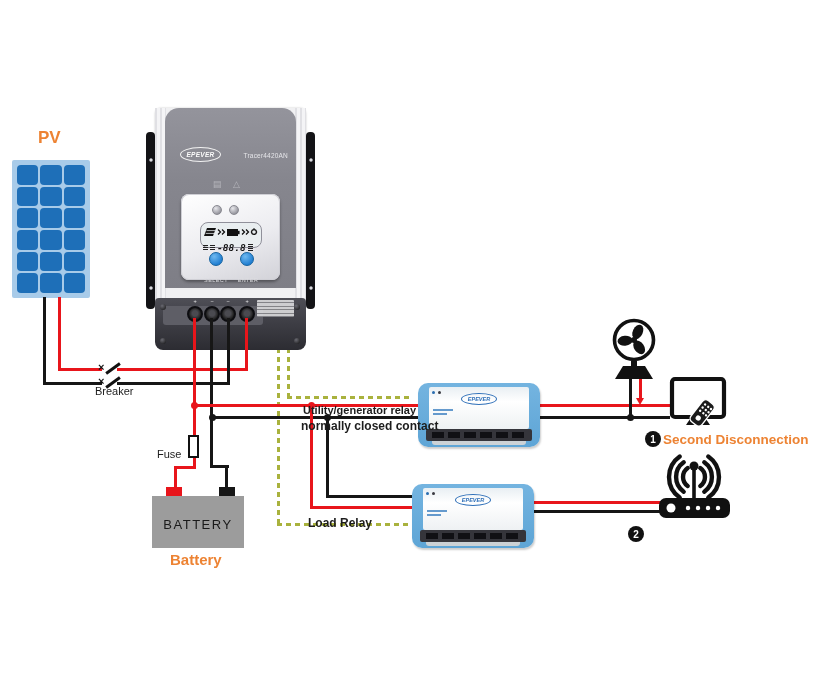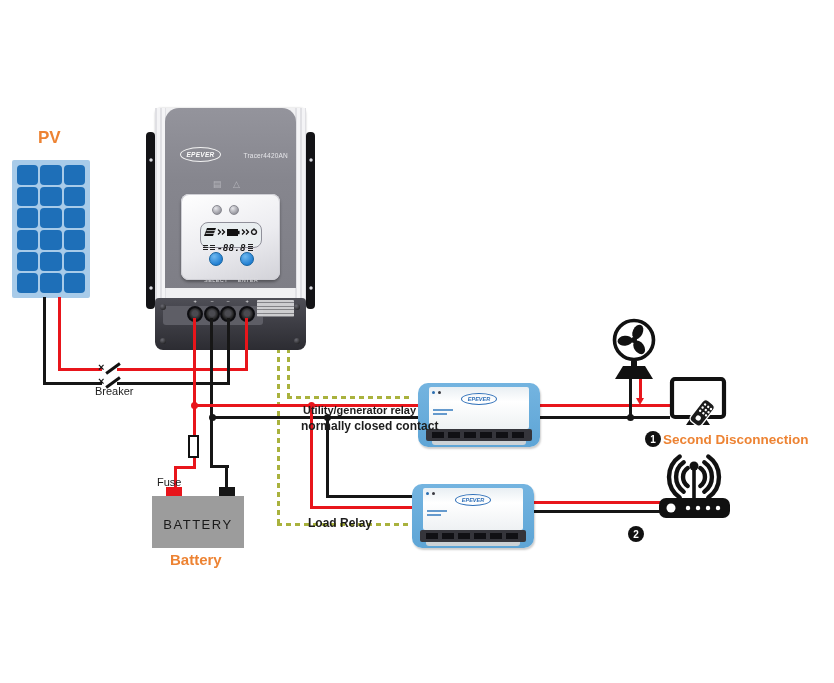--- a/index.html
+++ b/index.html
@@ -229,21 +229,21 @@
     <div class="term" style="left:49px;"></div>
     <div class="term" style="left:65px;"></div>
     <div class="term" style="left:84px;"></div>
     <div id="spec-label"></div>
     <div class="cscrew" style="left:5px;top:6px;"></div>
     <div class="cscrew" style="left:139px;top:6px;"></div>
     <div class="cscrew" style="left:5px;top:40px;"></div>
     <div class="cscrew" style="left:139px;top:40px;"></div>
   </div>
 
-  <div class="lbl-black" style="left:157px;top:440px;font-size:11px;">Fuse</div>
+  <div class="lbl-black" style="left:157px;top:412px;font-size:11px;">Fuse</div>
   <div class="abs" id="fuse-box"></div>
   <div class="bat-term" style="left:166px;top:487px;background:var(--red);"></div>
   <div class="bat-term" style="left:219px;top:487px;background:var(--blk);"></div>
   <div class="abs" id="battery-box">
     <span>BATTERY</span>
   </div>
   <div class="lbl-orange" style="left:170px;top:551px;font-size:15px;">Battery</div>
 
   <div class="lbl-black" style="left:303px;top:368px;font-size:11px;font-weight:bold;">Utility/generator relay</div>
   <div class="lbl-black" style="left:301px;top:383px;font-size:12px;font-weight:bold;">normally closed contact</div>

